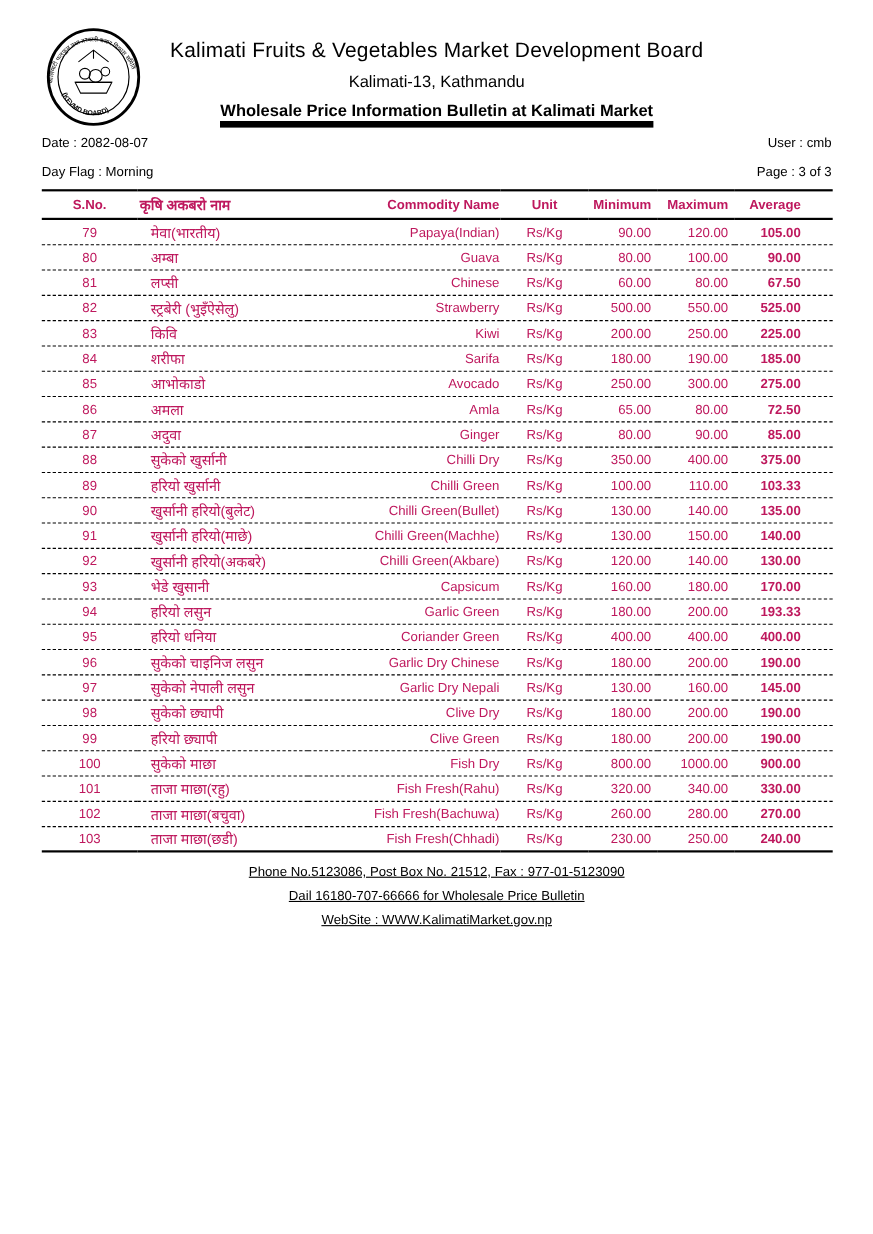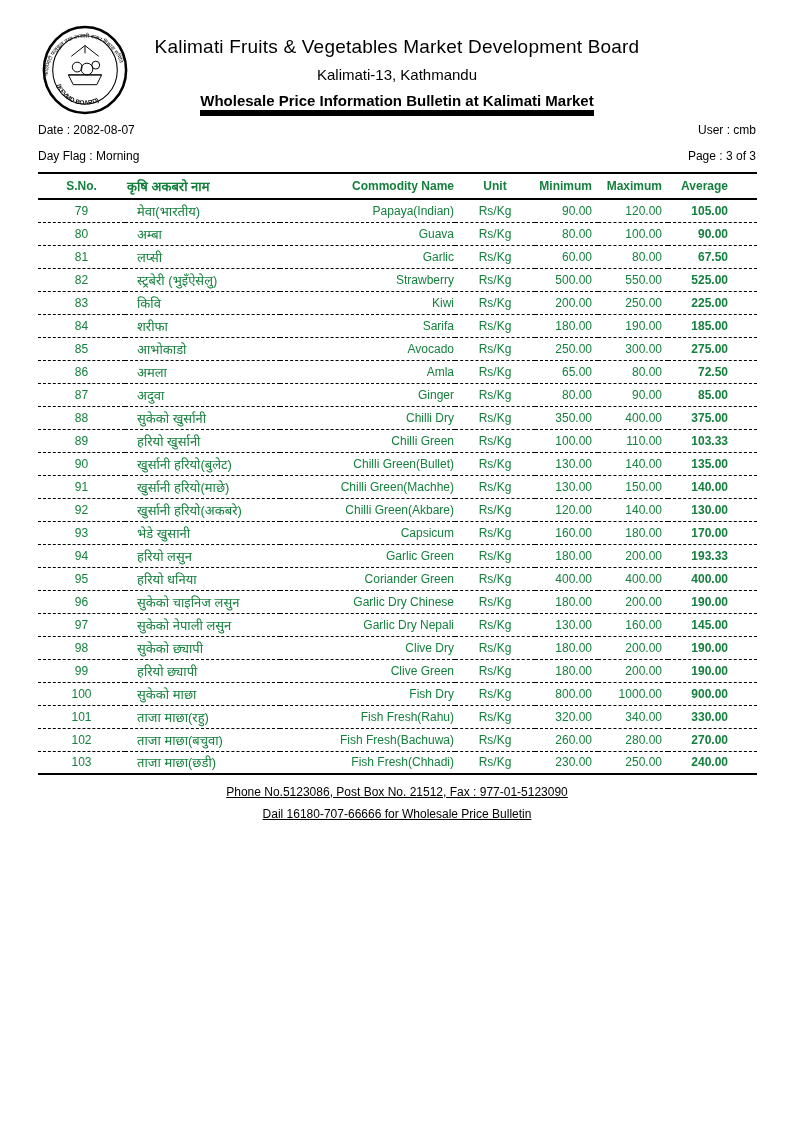--- a/index.html
+++ b/index.html
@@ -21,21 +21,21 @@
 
   
   .meta-row{display:flex;justify-content:space-between;margin:0 38px;font-size:12px;}
   .meta-row.first{margin-top:14px;}
   .meta-row.second{margin-top:12px;}
 
   
   table.price-table{
     border-collapse:collapse;table-layout:fixed;
     width:719px;margin:9px 0 0 38px;
-    font-size:12px;color:#15803d;
+    font-size:12px;color:#be185d;
   }
   thead tr{border-top:2px solid #000;border-bottom:2px solid #000;}
   th{font-weight:bold;height:22px;white-space:nowrap;overflow:visible;}
   tbody tr{border-bottom:1px dashed #000;height:23px;}
   tbody tr:last-child{border-bottom:2px solid #000;}
   td{white-space:nowrap;overflow:visible;}
   .c0{text-align:center;}
   .c1{text-align:left;padding-left:12px;font-size:13px;}
   th.c1{padding-left:2px;}
   .c2{text-align:right;padding-left:10px;}
@@ -130,21 +130,21 @@
           <td class="c1">अम्बा</td>
           <td class="c2">Guava</td>
           <td class="c3">Rs/Kg</td>
           <td class="c4">80.00</td>
           <td class="c5">100.00</td>
           <td class="c6">90.00</td>
         </tr>
         <tr>
           <td class="c0">81</td>
           <td class="c1">लप्सी</td>
-          <td class="c2">Garlic</td>
+          <td class="c2">Chinese</td>
           <td class="c3">Rs/Kg</td>
           <td class="c4">60.00</td>
           <td class="c5">80.00</td>
           <td class="c6">67.50</td>
         </tr>
         <tr>
           <td class="c0">82</td>
           <td class="c1">स्ट्रबेरी (भुइँऐसेलु)</td>
           <td class="c2">Strawberry</td>
           <td class="c3">Rs/Kg</td>
@@ -340,15 +340,16 @@
           <td class="c4">230.00</td>
           <td class="c5">250.00</td>
           <td class="c6">240.00</td>
         </tr>
       </tbody>
   </table>
 
   <div class="footer">
     <div>Phone No.5123086, Post Box No. 21512, Fax : 977-01-5123090</div>
     <div>Dail 16180-707-66666 for Wholesale Price Bulletin</div>
+    <div>WebSite : WWW.KalimatiMarket.gov.np</div>
   </div>
 
 </div>
 
 </body></html>

